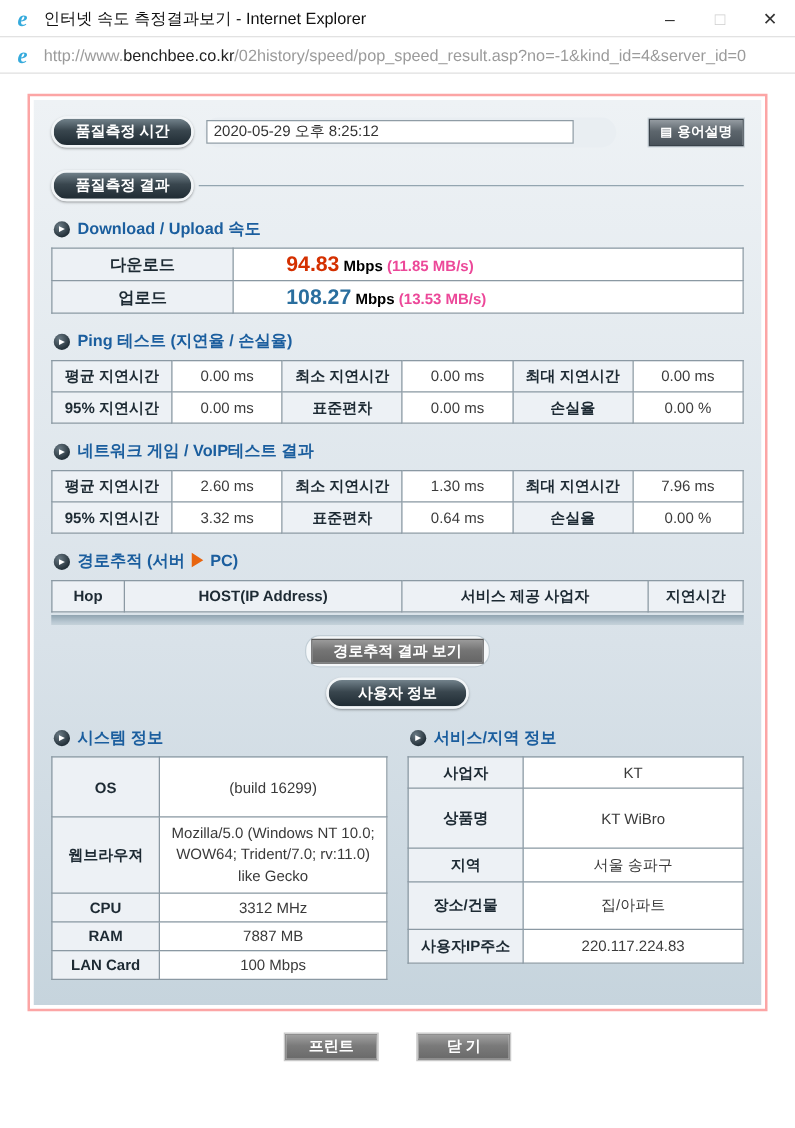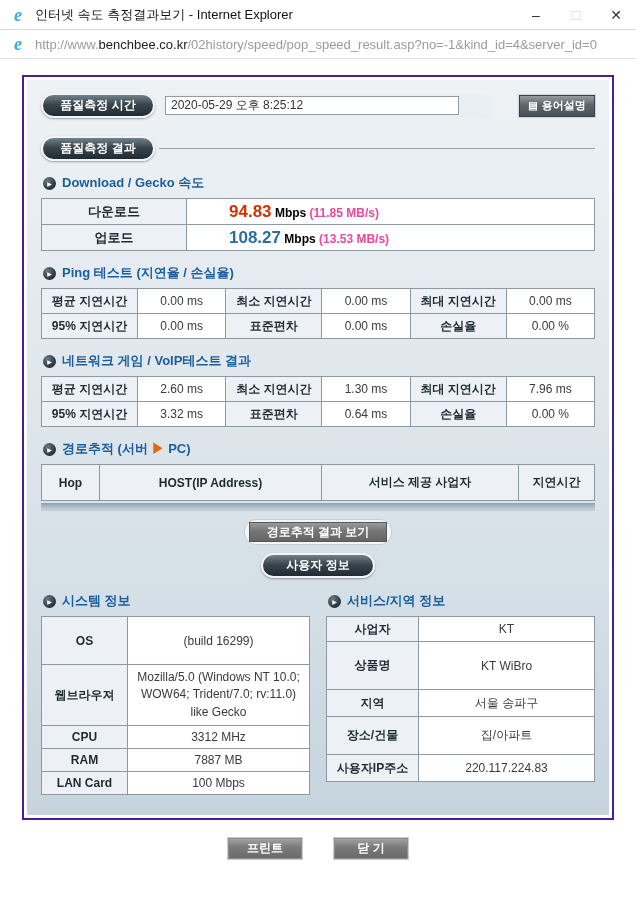--- a/index.html
+++ b/index.html
@@ -18,21 +18,21 @@
              font-size:14px; color:#333; cursor:default; }
   .win-btn.max { color:#cfcfcf; }
 
   .addressbar { height:29px; background:#fff; display:flex; align-items:center;
                 padding-left:8px; border-bottom:1px solid #e0e0e0; }
   .url-text { font-size:13px; color:#9b9b9b; white-space:nowrap; overflow:hidden; }
   .url-text .domain { color:#222; }
 
   
   .page { padding-top:16px; }
-  .panel { width:592px; margin-left:22px; border:2px solid #4c1d95;
+  .panel { width:592px; margin-left:22px; border:2px solid #fca5a5;
            background:#fff; padding:3px; }
   .panel-inner { background:linear-gradient(#eef2f5, #d9e2e9 60%, #c6d4dd);
                  padding:13px 14px 20px 14px; }
 
   
   .pill-row { display:flex; align-items:center; }
   .pill { min-width:114px; height:25px; border-radius:13px; padding:0 16px;
           background:linear-gradient(#72828b, #39464e 45%, #1f2b33);
           border:2px solid #f2f5f7; box-shadow:0 1px 2px rgba(0,0,0,.35);
           color:#fff; font-size:12px; font-weight:bold;
@@ -71,21 +71,21 @@
   .speed-table .lbl { width:145px; font-size:13px; }
   .speed-table .val { text-align:left; padding-left:42px; }
   .spd-num { font-size:17px; font-weight:bold; }
   .spd-num.down { color:#d43000; }
   .spd-num.up { color:#2a6e9e; }
   .spd-unit { font-size:12px; font-weight:bold; color:#000000; }
   .spd-paren { font-size:12px; font-weight:bold; color:#ec4899; }
 
   .grid-table td { height:25px; }
 
-  .route-table td { height:36px; }
+  .route-table td { height:25px; }
   .route-bar { height:8px; margin-top:2px;
                background:linear-gradient(#8fa3b0, #b9c8d2 70%, #c5d2da); }
   .route-btn-row { display:flex; justify-content:center; margin-top:8px; }
   .route-btn-track { background:#f4f7f9; border:1px solid #c2ced6; border-radius:12px;
                      padding:2px 4px; }
   .route-btn { width:138px; height:20px;
                background:linear-gradient(#9a9a9a, #757575 45%, #656565);
                border:1px solid #575757; color:#fff; font-size:12px; font-weight:bold;
                display:flex; align-items:center; justify-content:center; cursor:pointer; }
 
@@ -149,21 +149,21 @@
 
       <div class="pill-row" style="margin-top:18px;">
         <div class="pill">
           <span>품질측정 결과</span>
         </div>
         <div class="pill-line"></div>
       </div>
 
       <div class="sec-head">
         <span class="sec-bullet">▶</span>
-        <span class="sec-title">Download / Gecko 속도</span>
+        <span class="sec-title">Download / Upload 속도</span>
       </div>
       <table class="speed-table">
         <tbody>
             <tr>
           <td class="lbl">다운로드</td>
           <td class="val">
             <span class="spd-num down">94.83</span>
             <span class="spd-unit">Mbps</span>
             <span class="spd-paren">(11.85 MB/s)</span>
           </td>

